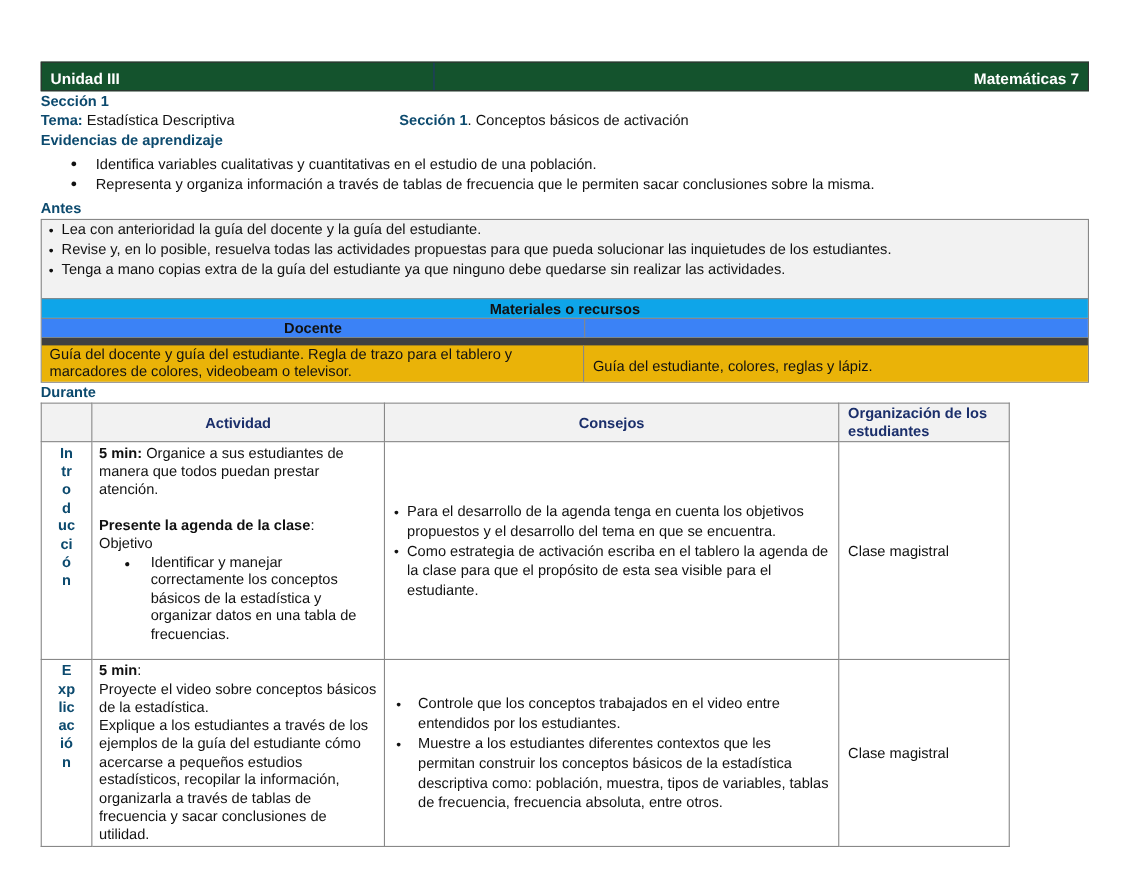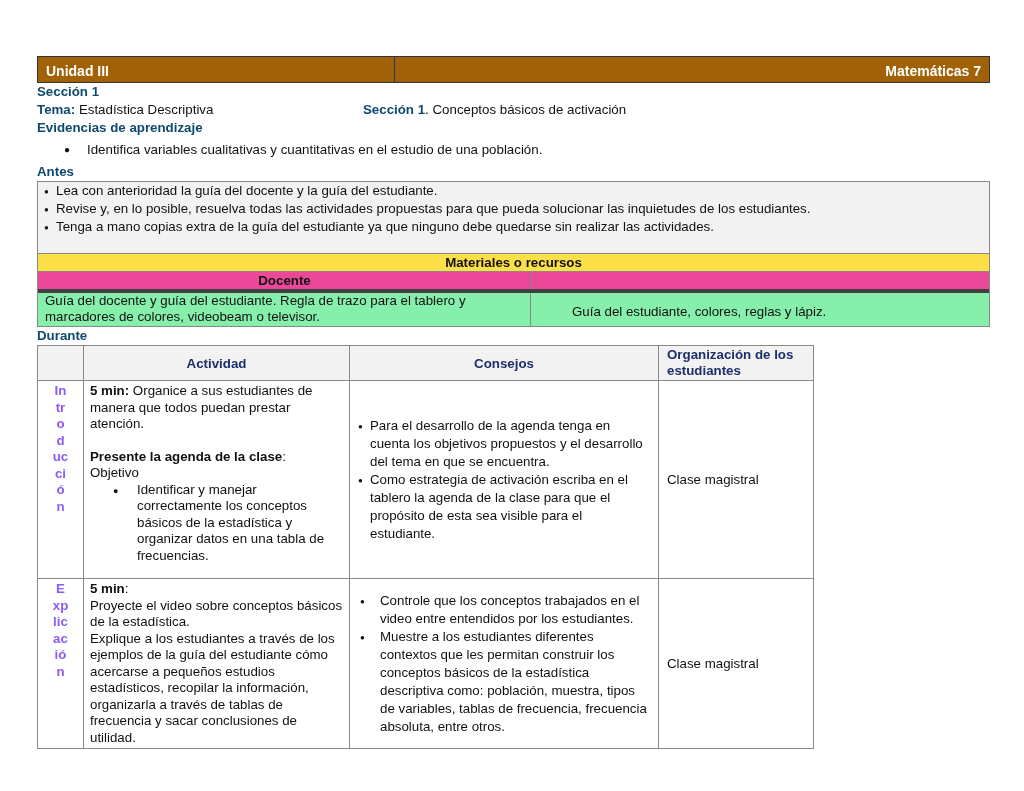--- a/index.html
+++ b/index.html
@@ -1,43 +1,43 @@
 <!DOCTYPE html>
 <html><head>
 <meta charset="utf-8">
 <style>
   html, body { margin:0; padding:0; background:#ffffff; }
   body { width:1024px; height:791px; position:relative; font-family:"Liberation Sans", sans-serif; color:#111; font-size:13.3px; }
   .page { position:absolute; left:37px; top:56px; width:953px; }
-  .banner { height:27px; background:#a16207; color:#fff; font-weight:bold; font-size:14px; display:flex; border:1px solid #333; box-sizing:border-box; }
+  .banner { height:27px; background:#14532d; color:#fff; font-weight:bold; font-size:14px; display:flex; border:1px solid #333; box-sizing:border-box; }
   .banner .l { width:340px; padding:6px 8px; border-right:1px solid #24366e; }
   .banner .r { flex:1; text-align:right; padding:6px 8px; }
   .blue { color:#0c4a6e; font-weight:bold; }
   .line { line-height:18px; }
   .row2 { display:flex; line-height:18px; }
   .row2 .c1 { width:326px; }
   ul.ev { margin:4px; padding-left:46px; list-style:none; }
   ul.ev li { position:relative; line-height:18px; }
   ul.ev li::before { content:"\25CF"; position:absolute; left:-23px; font-size:10px; top:0; }
   .box { border:1px solid #888; background:#f2f2f2; }
   .antes { padding:0 6px 2px 6px; height:71px; box-sizing:border-box; }
   .antes div { line-height:18px; position:relative; padding-left:12px; }
   .antes div::before { content:"\25CF"; position:absolute; left:0; font-size:8px; top:1px; }
-  .mat-h { background:#fde047; text-align:center; font-weight:bold; border-top:1px solid #888; height:17px; line-height:17px; }
-  .mat-sub { display:flex; background:#ec4899; font-weight:bold; border-top:1px solid #888; height:17px; line-height:17px; }
+  .mat-h { background:#0ea5e9; text-align:center; font-weight:bold; border-top:1px solid #888; height:17px; line-height:17px; }
+  .mat-sub { display:flex; background:#3b82f6; font-weight:bold; border-top:1px solid #888; height:17px; line-height:17px; }
   .mat-sub div, .mat-vals div { text-align:center; }
   .mat-sub .a, .mat-vals .a { width:493px; border-right:1px solid #888; }
   .mat-sub .b, .mat-vals .b { flex:1; }
-  .mat-vals { display:flex; background:#86efac; border-top:4px solid #404040; height:33px;gap:33px; }
+  .mat-vals { display:flex; background:#eab308; border-top:7px solid #404040; height:33px; }
   .mat-vals .a { text-align:left; padding:0 7px; line-height:16px; box-sizing:border-box; }
   .mat-vals .b { text-align:left; padding:2px 8px; line-height:33px; }
-  table.dur { border-collapse:collapse; width:777px; }
+  table.dur { border-collapse:collapse; width:881px; }
   table.dur td, table.dur th { border:1px solid #888; vertical-align:top; }
   table.dur th { background:#f2f2f2; color:#1b2f6b; font-weight:bold; height:32px; vertical-align:middle; }
-  .phase { width:43px; text-align:center; color:#8b5cf6; font-weight:bold; line-height:16.5px; padding-top:2px;margin-top:24px; }
+  .phase { width:43px; text-align:center; color:#0c4a6e; font-weight:bold; line-height:16.5px; padding-top:2px;margin-top:24px; }
   .act { width:253px; padding:2px 6px; line-height:16.5px; }
   .tips { vertical-align:middle !important; padding:0 8px; line-height:18px; }
   .org { width:138px; vertical-align:middle !important; padding:0 8px; }
   .tips div { position:relative; padding-left:12px; }
   .tips div::before { content:"\25CF"; position:absolute; left:0; font-size:8px; top:1px; }
   .tips.wide div { padding-left:22px; }
   .tips.wide div::before { left:2px; }
   .obj { padding-left:47px; position:relative; }
   .obj::before { content:"\25CF"; position:absolute; left:23px; font-size:9px; top:1px; }
 </style>
@@ -51,20 +51,21 @@
   </div>
 
   <div class="line blue">Sección 1</div>
   <div class="row2">
     <div class="c1"><span class="blue">Tema:</span><span> Estadística Descriptiva</span></div>
     <div><span class="blue">Sección 1</span><span>. Conceptos básicos de activación</span></div>
   </div>
   <div class="line blue">Evidencias de aprendizaje</div>
   <ul class="ev">
     <li>Identifica variables cualitativas y cuantitativas en el estudio de una población.</li>
+    <li>Representa y organiza información a través de tablas de frecuencia que le permiten sacar conclusiones sobre la misma.</li>
   </ul>
   <div class="line blue">Antes</div>
 
   <div class="box">
     <div class="antes">
       <div>Lea con anterioridad la guía del docente y la guía del estudiante.</div>
       <div>Revise y, en lo posible, resuelva todas las actividades propuestas para que pueda solucionar las inquietudes de los estudiantes.</div>
       <div>Tenga a mano copias extra de la guía del estudiante ya que ninguno debe quedarse sin realizar las actividades.</div>
     </div>
     <div class="mat-h">Materiales o recursos</div>

